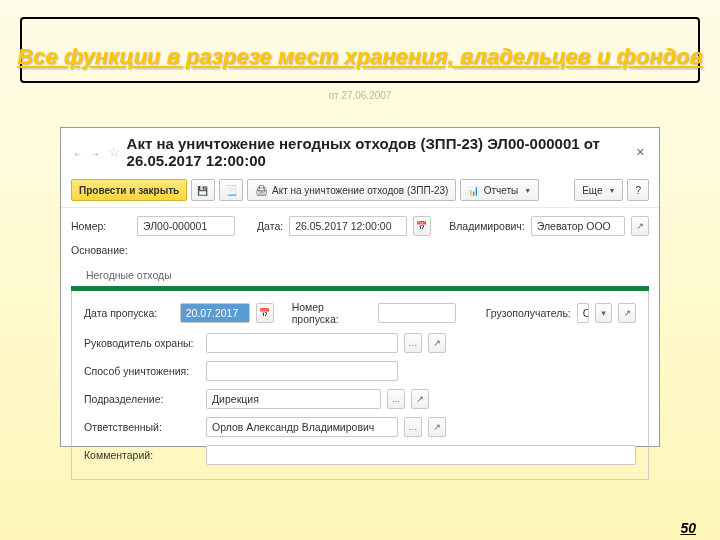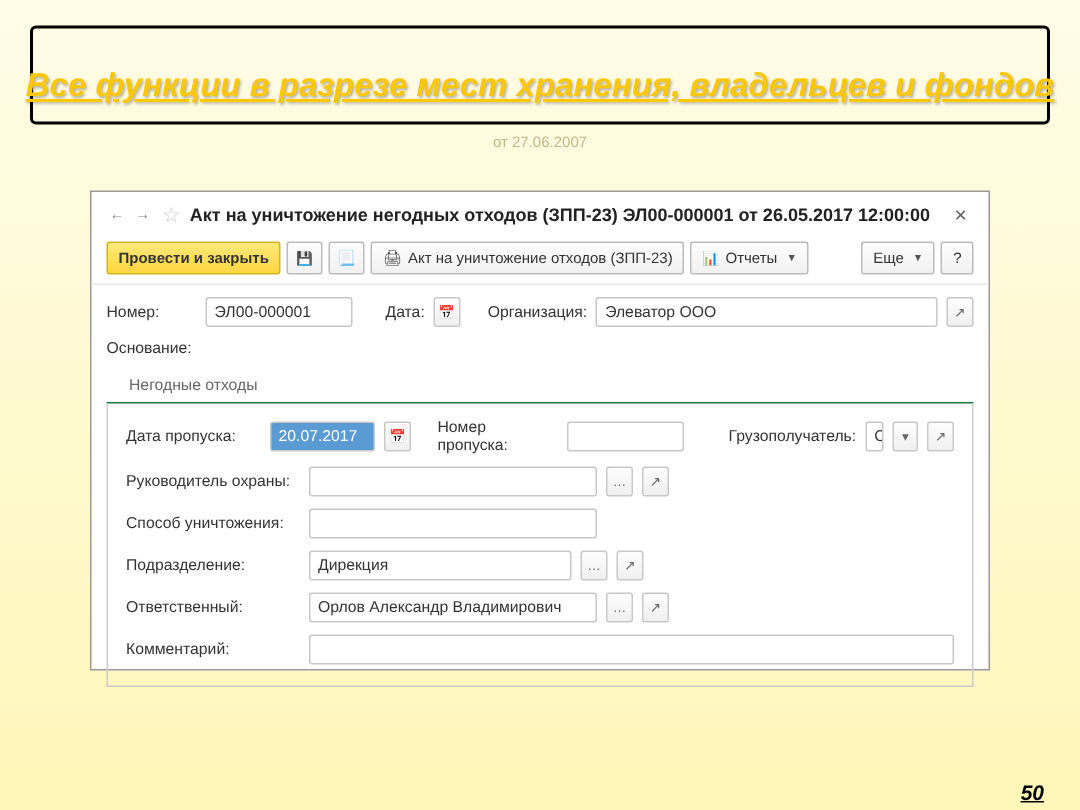--- a/index.html
+++ b/index.html
@@ -6,37 +6,37 @@
   body { width: 720px; height: 540px; background: linear-gradient(to bottom, #fffce8 0%, #fff6b8 100%); position: relative; }
   .frame { position: absolute; left: 20px; top: 17px; right: 20px; height: 66px; border: 2px solid #000; border-radius: 4px; }
   .heading { position: absolute; left: 0; right: 0; top: 42px; text-align: center; font-size: 22px; font-weight: bold; font-style: italic; color: #ffc700; text-decoration: underline; text-shadow: 1px 1px 2px rgba(0,0,0,0.3); line-height: 1.4; }
   .sub { position: absolute; left: 0; right: 0; top: 90px; text-align: center; font-size: 10px; color: #bfb88a; }
   .pagenum { position: absolute; right: 24px; bottom: 4px; font-size: 14px; font-weight: bold; font-style: italic; text-decoration: underline; }
   .window { position: absolute; left: 60px; top: 127px; right: 60px; height: 320px; background: #fff; border: 1px solid #999; font-size: 10.5px; color: #333; }
   .titlebar { padding: 7px 10px 4px 10px; display: flex; align-items: center; gap: 6px; }
   .nav-arrows { display: flex; gap: 3px; }
   .narrow { width: 14px; height: 14px; display: inline-flex; align-items: center; justify-content: center; color: #888; font-size: 10px; }
   .star { color: #ccc; font-size: 14px; }
-  .title { font-size: 12px; font-weight: bold; color: #222; }
+  .title { font-size: 15px; font-weight: bold; color: #222; }
   .close { margin-left: auto; color: #666; font-size: 11px; cursor: pointer; padding: 0 4px; }
   .toolbar { padding: 6px 10px; display: flex; align-items: center; gap: 4px; border-bottom: 1px solid #e8e8e8; }
   .btn { height: 22px; padding: 0 7px; border: 1px solid #bbb; border-radius: 2px; background: linear-gradient(#fdfdfd, #f1f1f1); display: inline-flex; align-items: center; gap: 4px; font-size: 10px; cursor: pointer; color: #333; }
   .btn.yellow { background: linear-gradient(#ffe97a, #ffd640); border-color: #d4b420; font-weight: bold; }
   .btn.icon { width: 24px; justify-content: center; padding: 0; }
   .btn .dd { font-size: 7px; margin-left: 2px; color: #555; }
   .tbright { margin-left: auto; display: flex; gap: 4px; }
   .form { padding: 8px 10px 0 10px; }
   .row { display: flex; align-items: center; gap: 6px; margin-bottom: 6px; }
   .lbl { color: #333; font-size: 10.5px; }
   .lbl.w1 { width: 60px; }
   .lbl.w2 { width: 92px; }
   .input { height: 20px; border: 1px solid #c8c8c8; border-radius: 2px; background: #fff; padding: 0 5px; font-size: 10.5px; display: flex; align-items: center; overflow: hidden; white-space: nowrap; }
   .minibtn { height: 20px; width: 18px; border: 1px solid #c8c8c8; border-radius: 2px; background: linear-gradient(#fdfdfd,#f0f0f0); display: inline-flex; align-items: center; justify-content: center; font-size: 9px; color: #666; cursor: pointer; }
   .link { color: #1a6db3; text-decoration: underline; font-size: 10.5px; cursor: pointer; }
-  .tabbar { display: flex; margin-top: 4px; border-bottom: 1px solid #15803d; gap: 24px; }
+  .tabbar { display: flex; margin-top: 4px; border-bottom: 5px solid #15803d; gap: 24px; }
   .tab { padding: 5px 14px; font-size: 10.5px; border: 1px solid transparent; cursor: pointer; position: relative; top: 1px; }
   .tab.inactive { color: #666; }
   .tab.active { border: 1px solid #ccc; border-bottom: 1px solid #fff; background: #fff; color: #222; }
   .panel { border: 1px solid #ccc; border-top: none; padding: 10px 12px 6px 12px; }
   .panel .row { margin-bottom: 8px; }
   .highlighted { background: #5a9bd4; color: #fff; }
   .icon-print::before { content:"🖨"; font-size:10px; }
   .icon-save::before { content:"💾"; font-size:9px; }
   .icon-page::before { content:"📃"; font-size:10px; }
   .icon-chart::before { content:"📊"; font-size:9px; }
@@ -91,25 +91,26 @@
       </div>
     </div>
   </div>
 
   <div class="form">
     <div class="row">
       <span class="lbl w1">Номер:</span>
       <div class="input" style="width:98px">ЭЛ00-000001</div>
       <span style="width:10px"></span>
       <span class="lbl">Дата:</span>
+      <div class="input" style="width:118px">26.05.2017 12:00:00</div>
       <div class="minibtn">
           <span class="icon-cal"></span>
         </div>
       <span style="width:6px"></span>
-      <span class="lbl">Организация:</span>
+      <span class="lbl">Владимирович:</span>
       <div class="input" style="flex:1">Элеватор ООО</div>
       <div class="minibtn">
           <span class="icon-link"></span>
         </div>
     </div>
     <div class="row">
       <span class="lbl w1" style="align-self:flex-start;padding-top:2px">Основание:</span>
     </div>
 
     <div class="tabbar">

